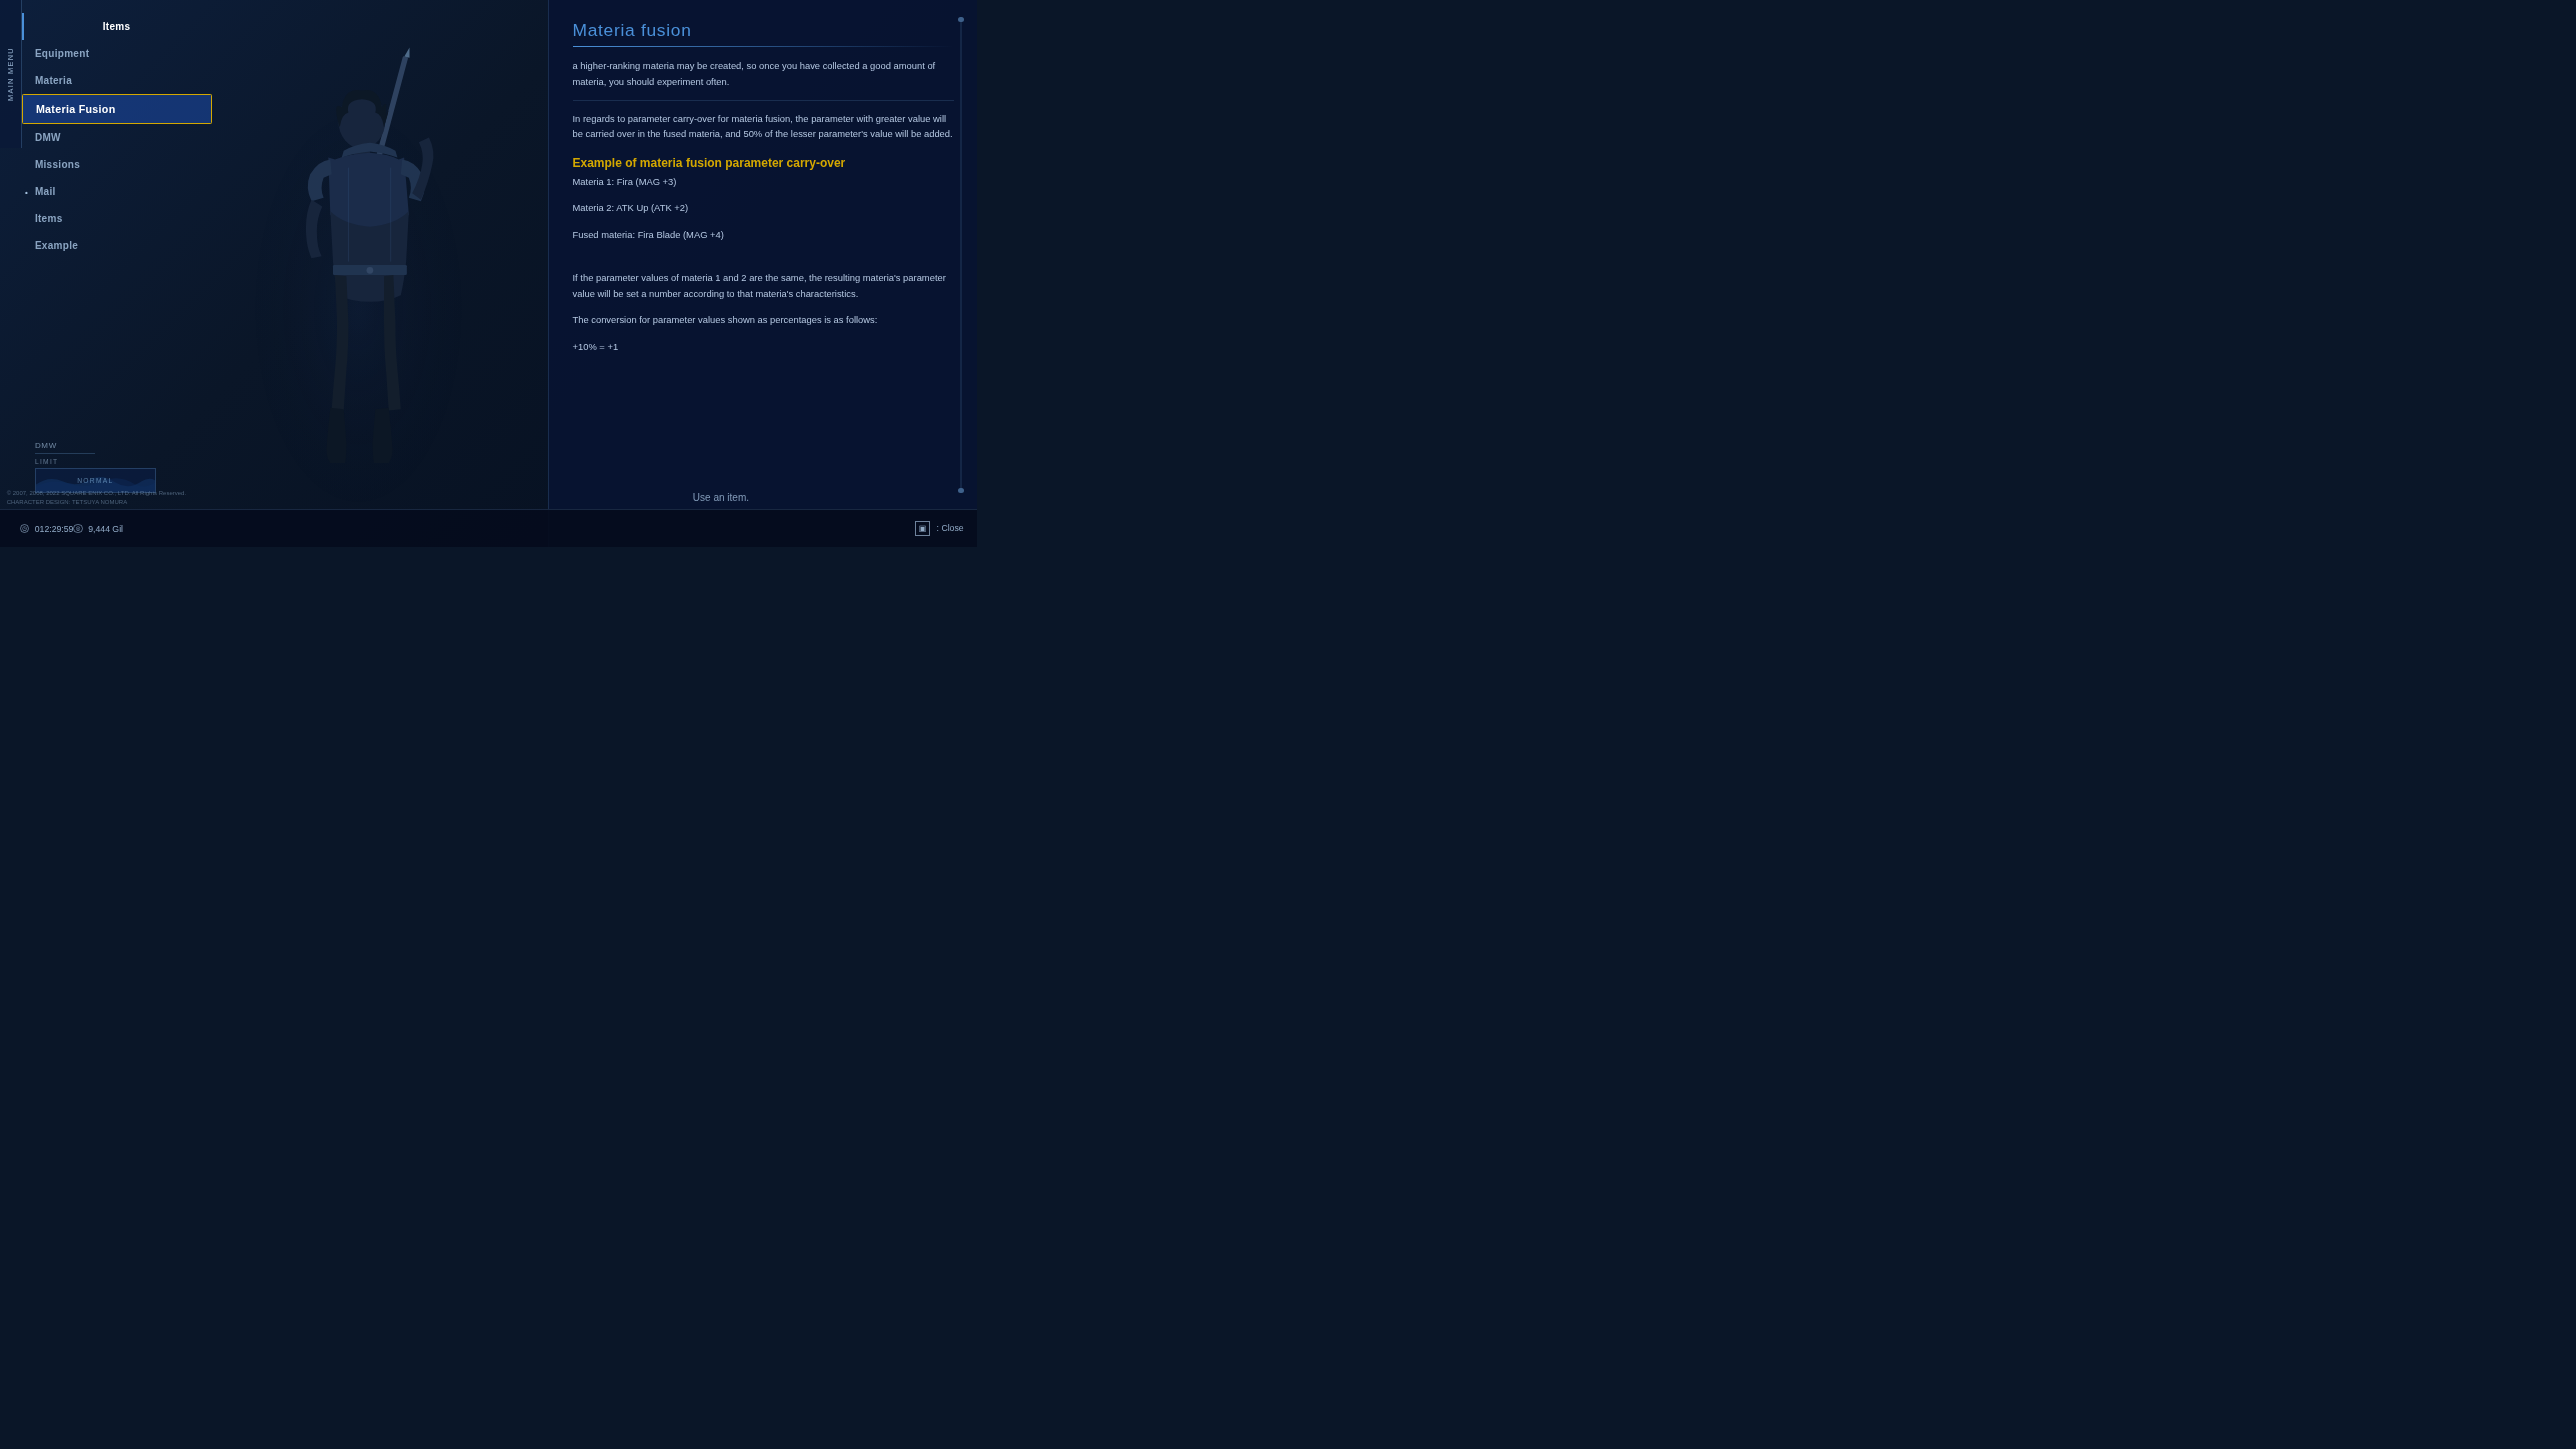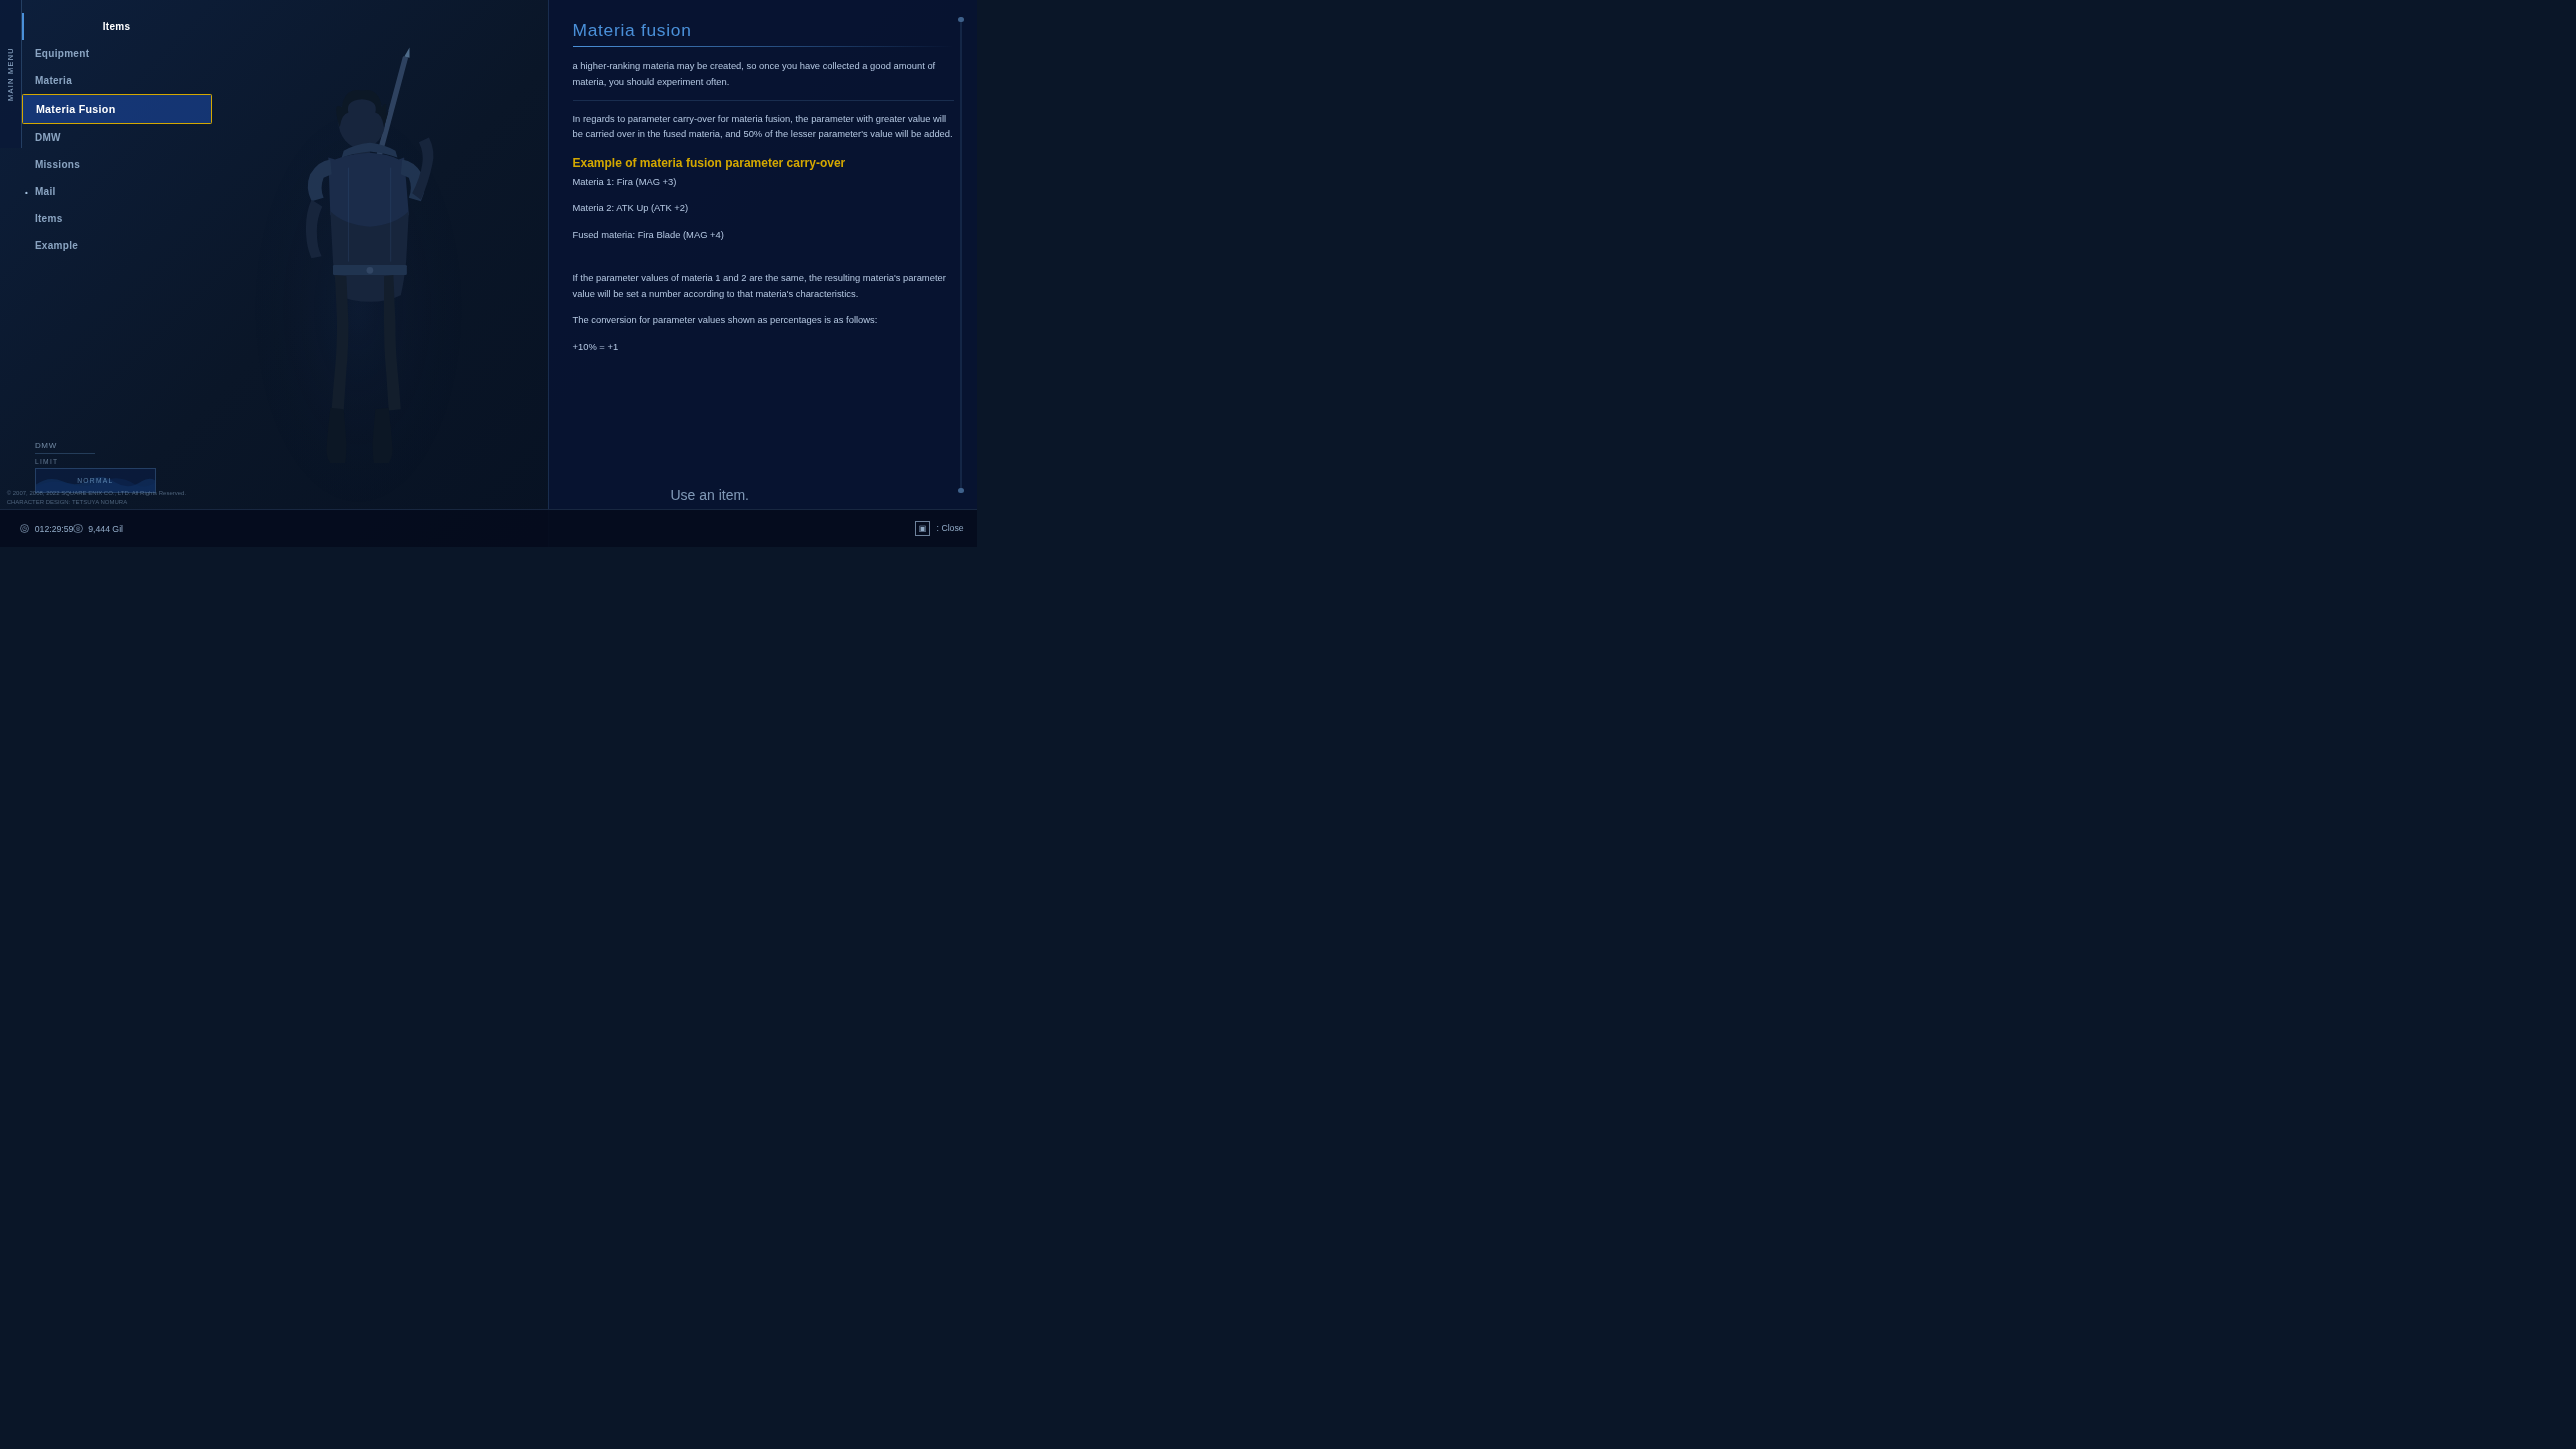--- a/index.html
+++ b/index.html
@@ -322,21 +322,21 @@
       font-size: 6px;
       line-height: 1.5;
       z-index: 5;
     }
 
     .use-hint {
       position: absolute;
       bottom: 44px;
       right: 228px;
       color: rgba(180, 210, 240, 0.7);
-      font-size: 14px;
+      font-size: 10px;
       z-index: 5;
     }
 
     
     .char-svg {
       position: absolute;
       bottom: 0;
       left: 20px;
       width: 255px;
       height: 470px;

